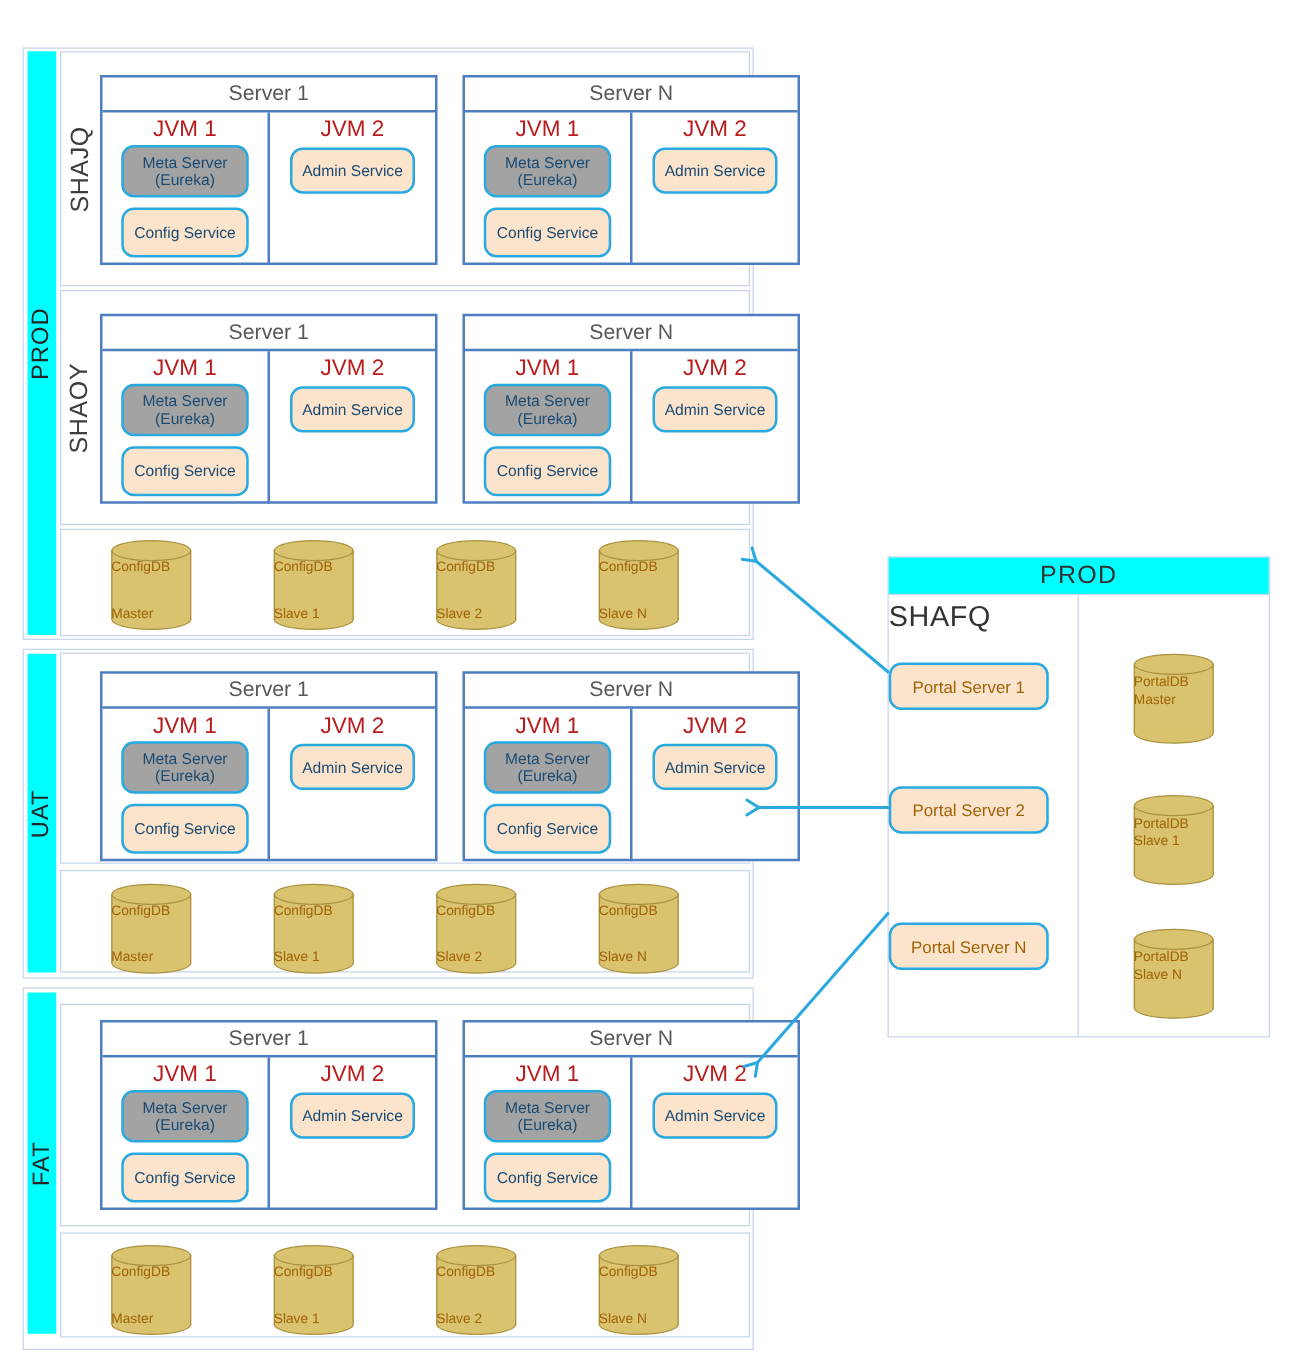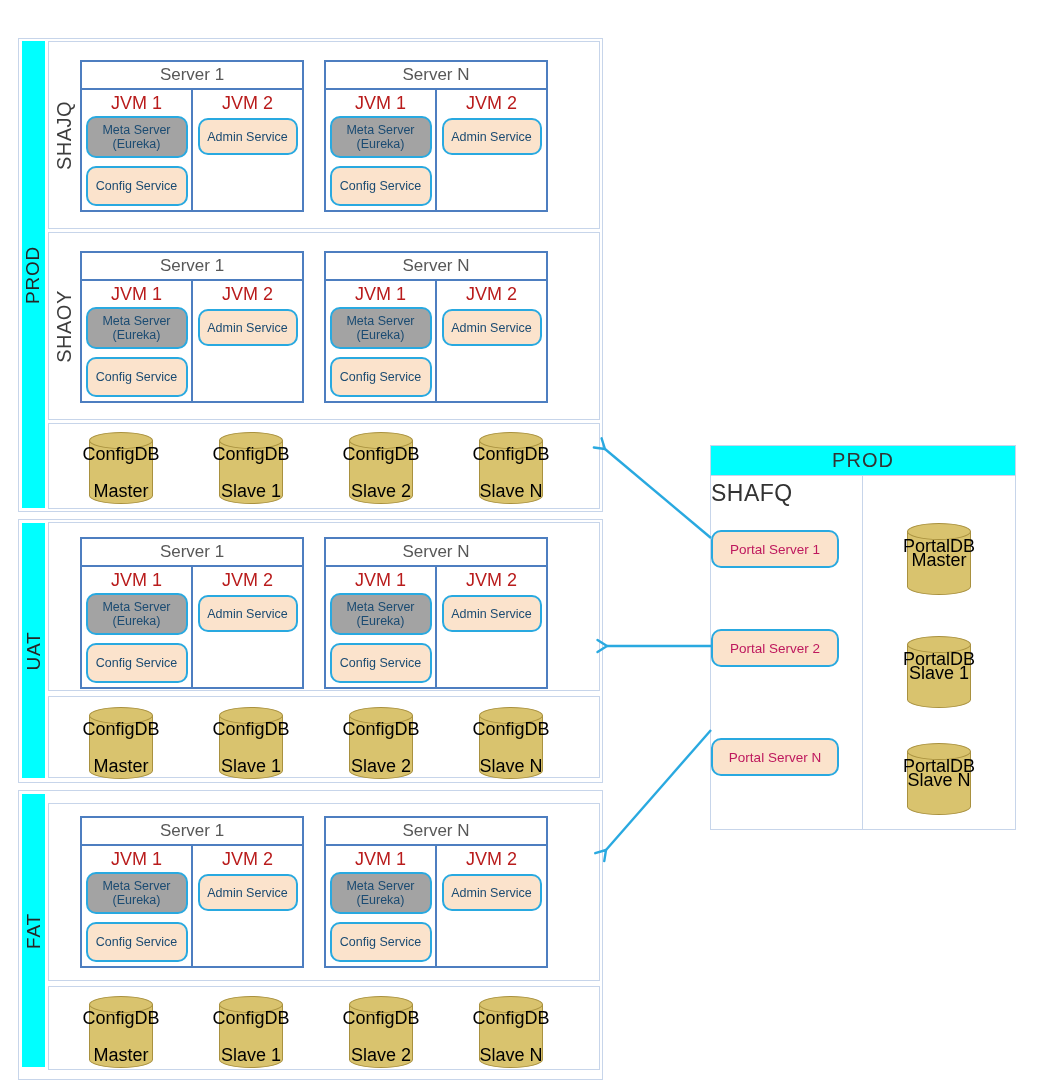--- a/index.html
+++ b/index.html
@@ -56,21 +56,21 @@
     transform:rotate(-90deg); white-space:nowrap;
     font-size:20px; color:#3d3d3d; letter-spacing:0.5px;
   }
 
   .servers { display:flex; padding-left:31px; column-gap:20px; }
   .env-prod .servers { padding-top:18px; }
   .env-uat  .servers { padding-top:14px; }
   .env-fat  .servers { padding-top:12px; }
 
   .server {
-    width:224px; height:152px; box-sizing:border-box;
+    width:270px; height:152px; box-sizing:border-box;
     border:2px solid #4d7ec0; background:#ffffff; flex:none;
   }
   .server-title {
     height:26px; line-height:25px; text-align:center;
     font-size:17px; color:#585858; border-bottom:2px solid #4d7ec0;
   }
   .jvms { display:flex; height:122px; }
   .jvm { flex:1 1 0; display:flex; flex-direction:column; align-items:center; min-width:0; }
   .jvm + .jvm { border-left:2px solid #4d7ec0; }
   .jvm-title { font-size:18px; color:#b91c1c; height:25px; line-height:26px; }
@@ -100,22 +100,22 @@
   .cyl-bot {
     left:0; right:0; bottom:0; height:17px; border-radius:50%;
     background:#d9c36e; border:1.5px solid #a9913f;
   }
   .cyl-mid {
     left:0; right:0; top:8px; bottom:8px; background:#d9c36e;
     border-left:1.5px solid #a9913f; border-right:1.5px solid #a9913f;
   }
   .db-txt {
     position:absolute; z-index:3; left:0; right:0; top:15px; bottom:6px;
-    display:flex; flex-direction:column; align-items:center;
-    justify-content:space-between; color:#000000; font-size:18px; line-height:14px;
+    display:flex; flex-direction:column; align-items:flex-start;
+    justify-content:space-between; color:#a16207; font-size:11px; line-height:14px;
   }
   .db-txt.center { justify-content:center; top:10px; bottom:22px; }
 
   
   .portal {
     position:absolute; left:710px; top:445px; width:306px; height:385px;
     box-sizing:border-box; border:1.5px solid #c7d5ea; background:#ffffff;
   }
   .portal-header {
     height:29px; background:#00ffff; border-bottom:1.5px solid #c7d5ea;
@@ -125,21 +125,21 @@
   .portal-cols { display:flex; height:calc(100% - 30.5px); }
   .pcol-left {
     width:152px; box-sizing:border-box; border-right:1.5px solid #c7d5ea;
     display:flex; flex-direction:column; align-items:flex-start; flex:none;
   }
   .pcol-right { flex:1; display:flex; flex-direction:column; align-items:center; }
   .group-title { font-size:23px; color:#333333; margin-top:4px; letter-spacing:0.5px; }
   .portal-btn {
     width:128px; height:38px; box-sizing:border-box; flex:none;
     border:2.5px solid #29a9e0; border-radius:10px; background:#fbe3cc;
-    color:#be185d; font-size:13.5px;
+    color:#a16207; font-size:13.5px;
     display:flex; align-items:center; justify-content:center; text-align:center;
   }
   .pcol-left .portal-btn:nth-of-type(1) { margin-top:23px; }
   .pcol-left .portal-btn:nth-of-type(2) { margin-top:61px; }
   .pcol-left .portal-btn:nth-of-type(3) { margin-top:71px; }
   .pcol-right .db:nth-of-type(1) { margin-top:47px; }
   .pcol-right .db:nth-of-type(2) { margin-top:41px; }
   .pcol-right .db:nth-of-type(3) { margin-top:35px; }
 
   

